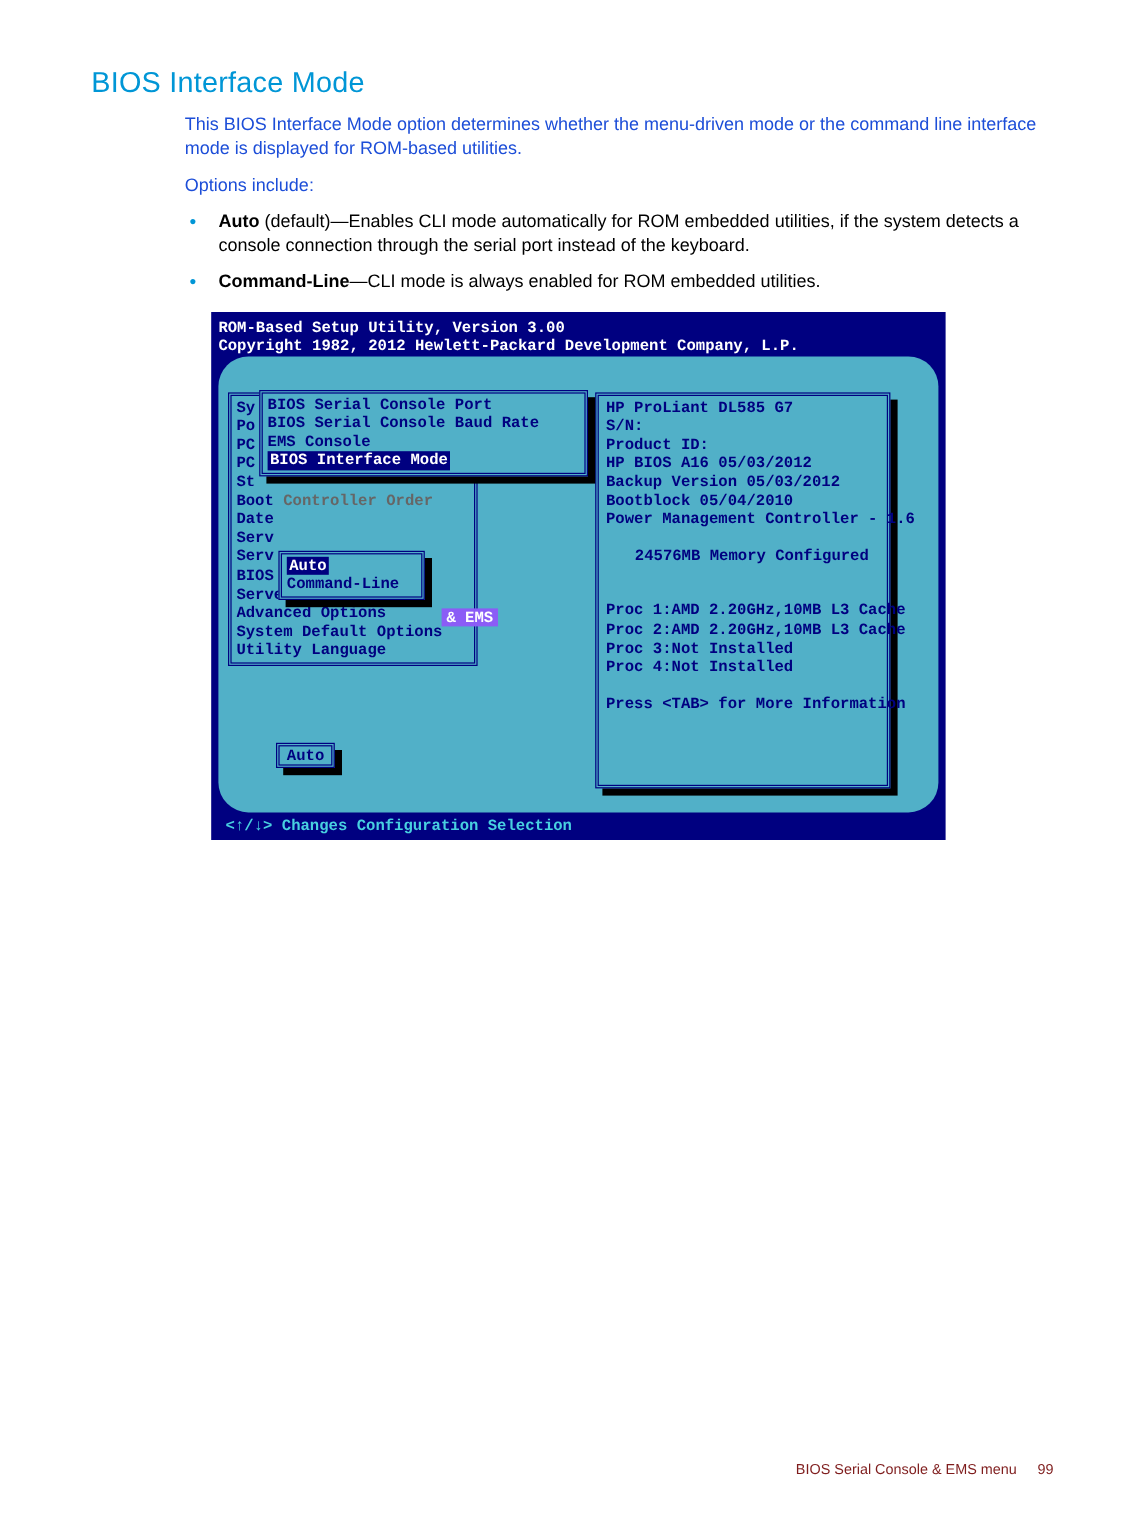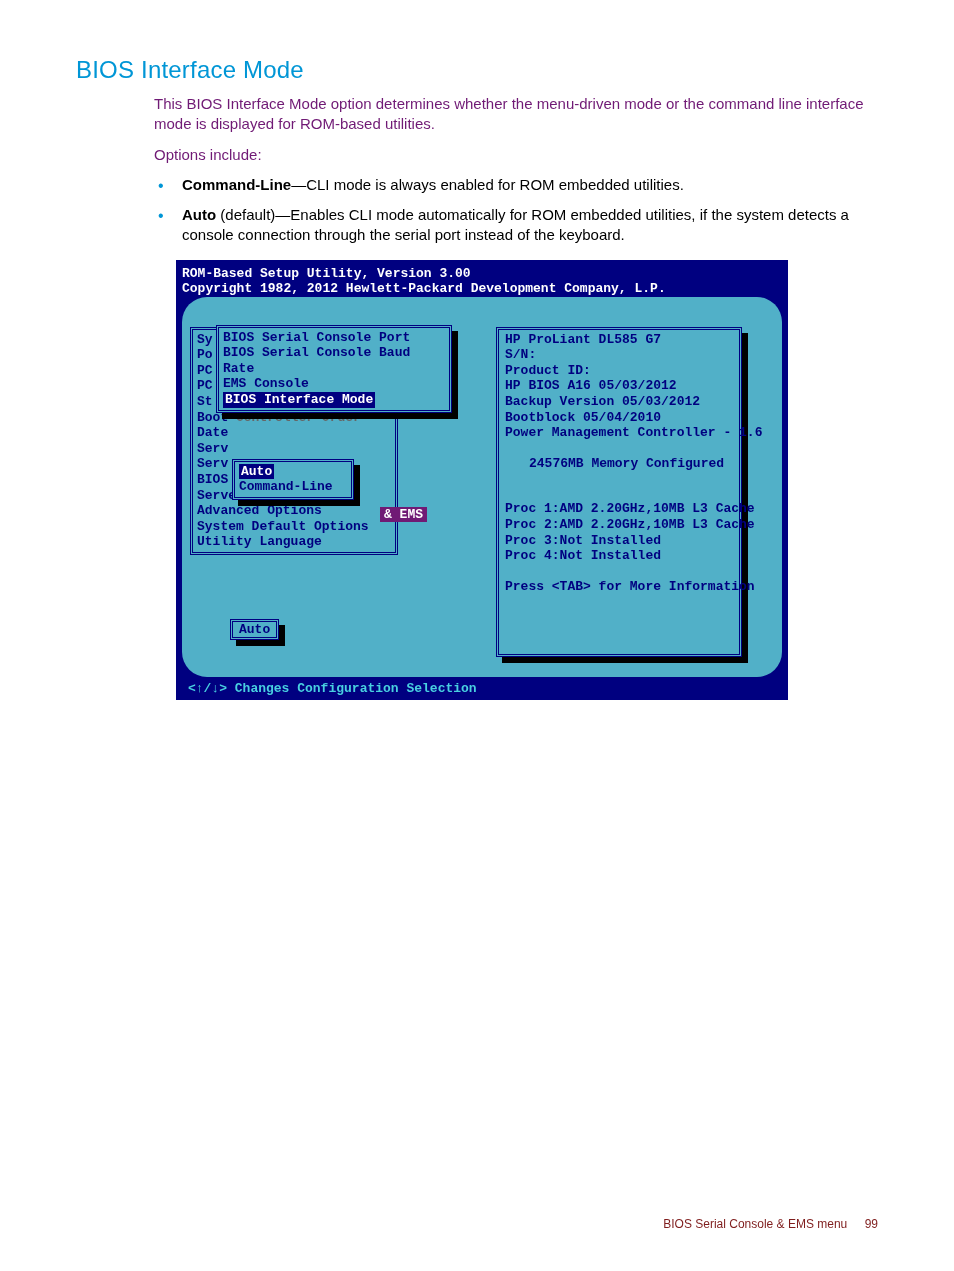--- a/index.html
+++ b/index.html
@@ -21,21 +21,21 @@
     font-weight: 400;
     font-size: 24px;
     margin: 0 0 10px 0;
     font-family: "Arial Narrow", Arial, sans-serif;
     letter-spacing: 0.2px;
   }
   .body-text {
     margin: 0 0 10px 78px;
     font-size: 15px;
     line-height: 1.35;
-    color: #701a75;
+    color: #1d4ed8;
   }
   ul.opts {
     margin: 0 0 14px 78px;
     padding-left: 28px;
     list-style: none;
   }
   ul.opts li {
     position: relative;
     padding-left: 0;
     margin-bottom: 10px;
@@ -89,21 +89,21 @@
     width: 208px;
     padding: 2px 4px;
     box-sizing: border-box;
   }
   .bg-menu .gline { white-space: nowrap; overflow: hidden; }
   .grey { color: #666; }
   .sub-menu {
     position: absolute;
     top: -2px;
     left: 26px;
-    width: 236px;
+    width: 274px;
     border: 3px double #000080;
     background: #51b0c8;
     box-shadow: 6px 6px 0 #000;
     padding: 2px 4px;
     box-sizing: border-box;
   }
   .sub-menu .sel {
     background: #000080;
     color: #fff;
     padding: 0 2px;
@@ -122,22 +122,22 @@
   }
   .mode-dropdown .sel {
     background: #000080;
     color: #fff;
     padding: 0 2px;
     display: inline-block;
   }
   .ems-chip {
     position: absolute;
     top: 180px;
-    left: 190px;
-    background: #701a75;
+    left: 178px;
+    background: #8b5cf6;
     color: #fff;
     padding: 0 4px;
   }
   .status-chip {
     position: absolute;
     top: 292px;
     left: 40px;
     border: 3px double #000080;
     background: #51b0c8;
     box-shadow: 6px 6px 0 #000;
@@ -172,24 +172,24 @@
 </style>
 </head>
 <body>
 
 <div class="page">
   <h2 class="section-title">BIOS Interface Mode</h2>
   <p class="body-text">This BIOS Interface Mode option determines whether the menu-driven mode or the command line interface mode is displayed for ROM-based utilities.</p>
   <p class="body-text">Options include:</p>
   <ul class="opts">
     <li>
-      <span class="b">Command-Line</span><span>—CLI mode is always enabled for ROM embedded utilities.</span>
+      <span class="b">Auto</span><span> (default)—Enables CLI mode automatically for ROM embedded utilities, if the system detects a console connection through the serial port instead of the keyboard.</span>
     </li>
     <li>
-      <span class="b">Auto</span><span> (default)—Enables CLI mode automatically for ROM embedded utilities, if the system detects a console connection through the serial port instead of the keyboard.</span>
+      <span class="b">Command-Line</span><span>—CLI mode is always enabled for ROM embedded utilities.</span>
     </li>
   </ul>
 
   <div class="bios-fig">
     <div class="bios-top">
       <div class="bios-header">ROM-Based Setup Utility, Version 3.00</div>
       <div class="bios-header">Copyright 1982, 2012 Hewlett-Packard Development Company, L.P.</div>
 
       <div class="bios-canvas">
         <div class="left-stack">

